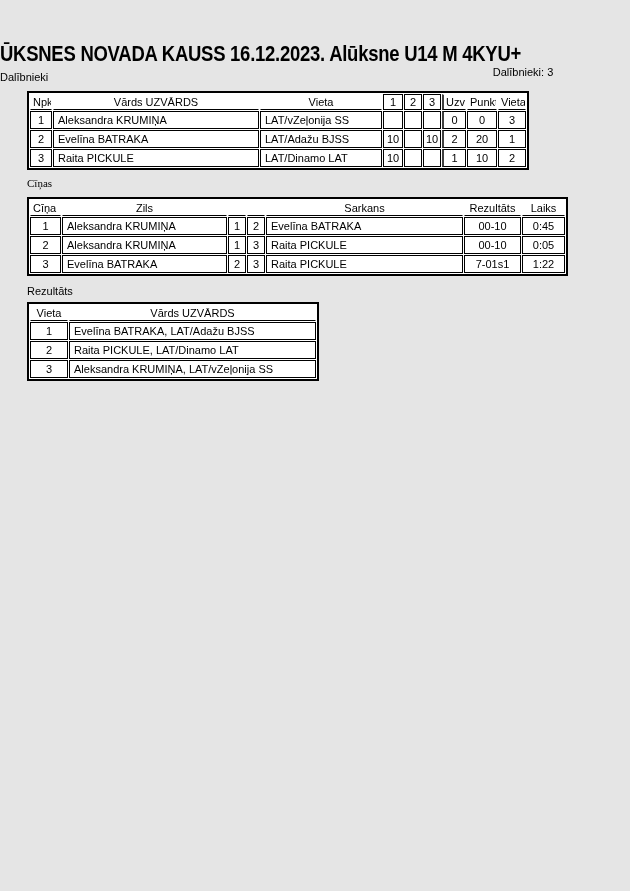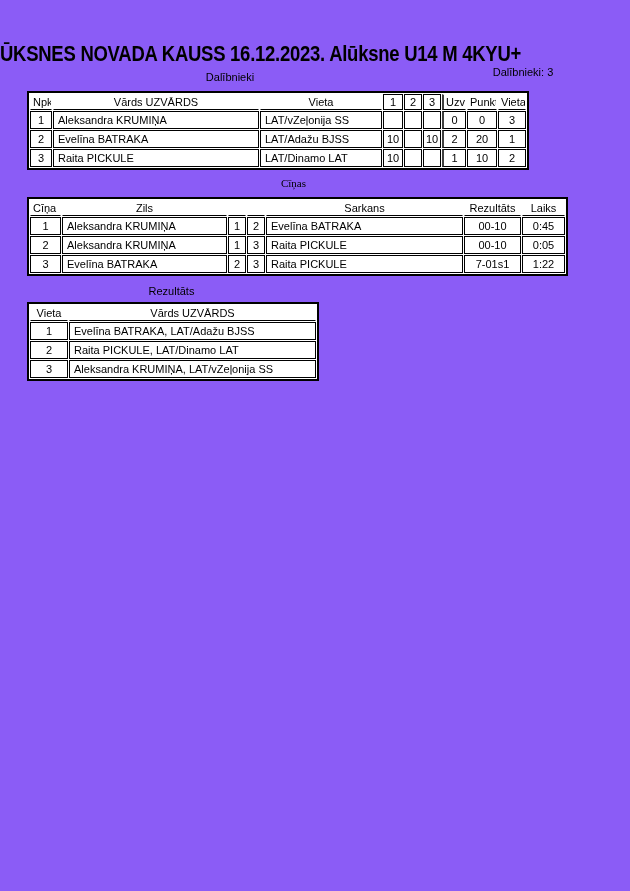--- a/index.html
+++ b/index.html
@@ -1,27 +1,27 @@
 <!DOCTYPE html>
 <html><head>
 <meta charset="utf-8">
 <style>
   html,body { margin:0; padding:0; background:#ffffff; }
   .page {
     position:relative; width:630px; height:891px; overflow:hidden;
-    background:#8b5cf6; color:#000;
+    background:#e5e5e5; color:#000;
     font-family:"Liberation Sans", sans-serif;
   }
   .title {
     position:absolute; left:0; top:42px;
     font-size:22px; font-weight:bold; line-height:24px;
     white-space:nowrap; letter-spacing:-0.3px;
     transform:scaleX(0.84); transform-origin:0 50%;
   }
-  .sec-label { position:absolute; font-size:11px; text-align:center; }
+  .sec-label { position:absolute; font-size:11px; text-align:left; }
   .lbl-dalibnieki { left:0; top:71px; width:460px; }
   .lbl-count { left:430px; top:66px; width:186px; text-align:center; font-size:11px; position:absolute; }
   .lbl-cinas { left:27px; top:177px; width:533px;font-family:Liberation Serif, serif; }
   .lbl-rezultats { left:27px; top:285px; width:289px; }
 
   table.rpt {
     position:absolute; left:27px;
     border-collapse:separate; border-spacing:1px;
     border:2px solid #000; background:#fff;
     table-layout:fixed; font-size:11px;

